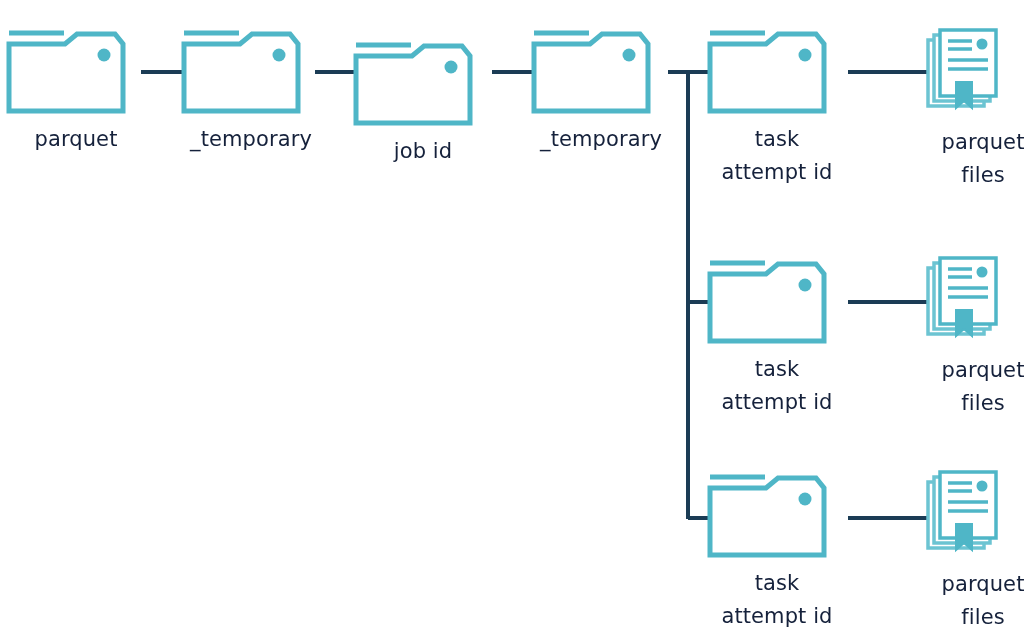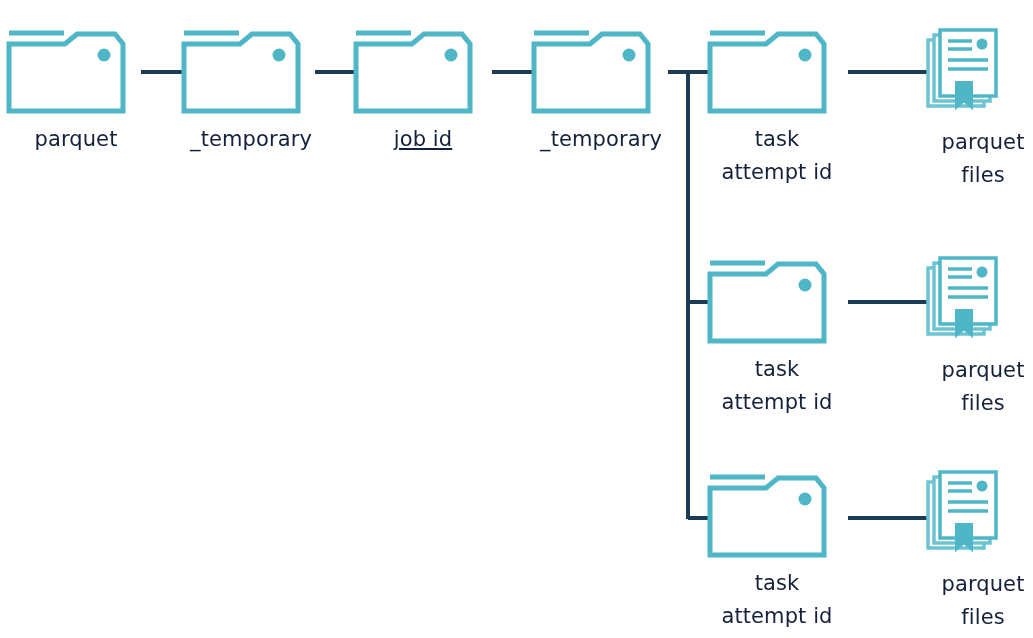--- a/index.html
+++ b/index.html
@@ -41,21 +41,21 @@
     line-height: 1.55;
     letter-spacing: .1px;
     color: #15213b;
     margin-top: 7px;
     white-space: pre-line;
   }
 
   
   #node-results      { left: 1px;   top: 22px; }
   #node-temp1        { left: 176px; top: 22px; }
-  #node-jobid        { left: 348px; top: 22px; text-decoration: underline; }
+  #node-jobid        { left: 348px; top: 34px; }
   #node-temp2        { left: 526px; top: 22px; }
   #node-task1        { left: 702px; top: 22px; }
   
   #node-task2        { left: 702px; top: 252px; }
   #node-task3        { left: 702px; top: 466px; }
   
   #node-files1       { left: 908px; top: 22px; }
   #node-files2       { left: 908px; top: 250px; }
   #node-files3       { left: 908px; top: 464px; }
   #node-files1 .caption,

